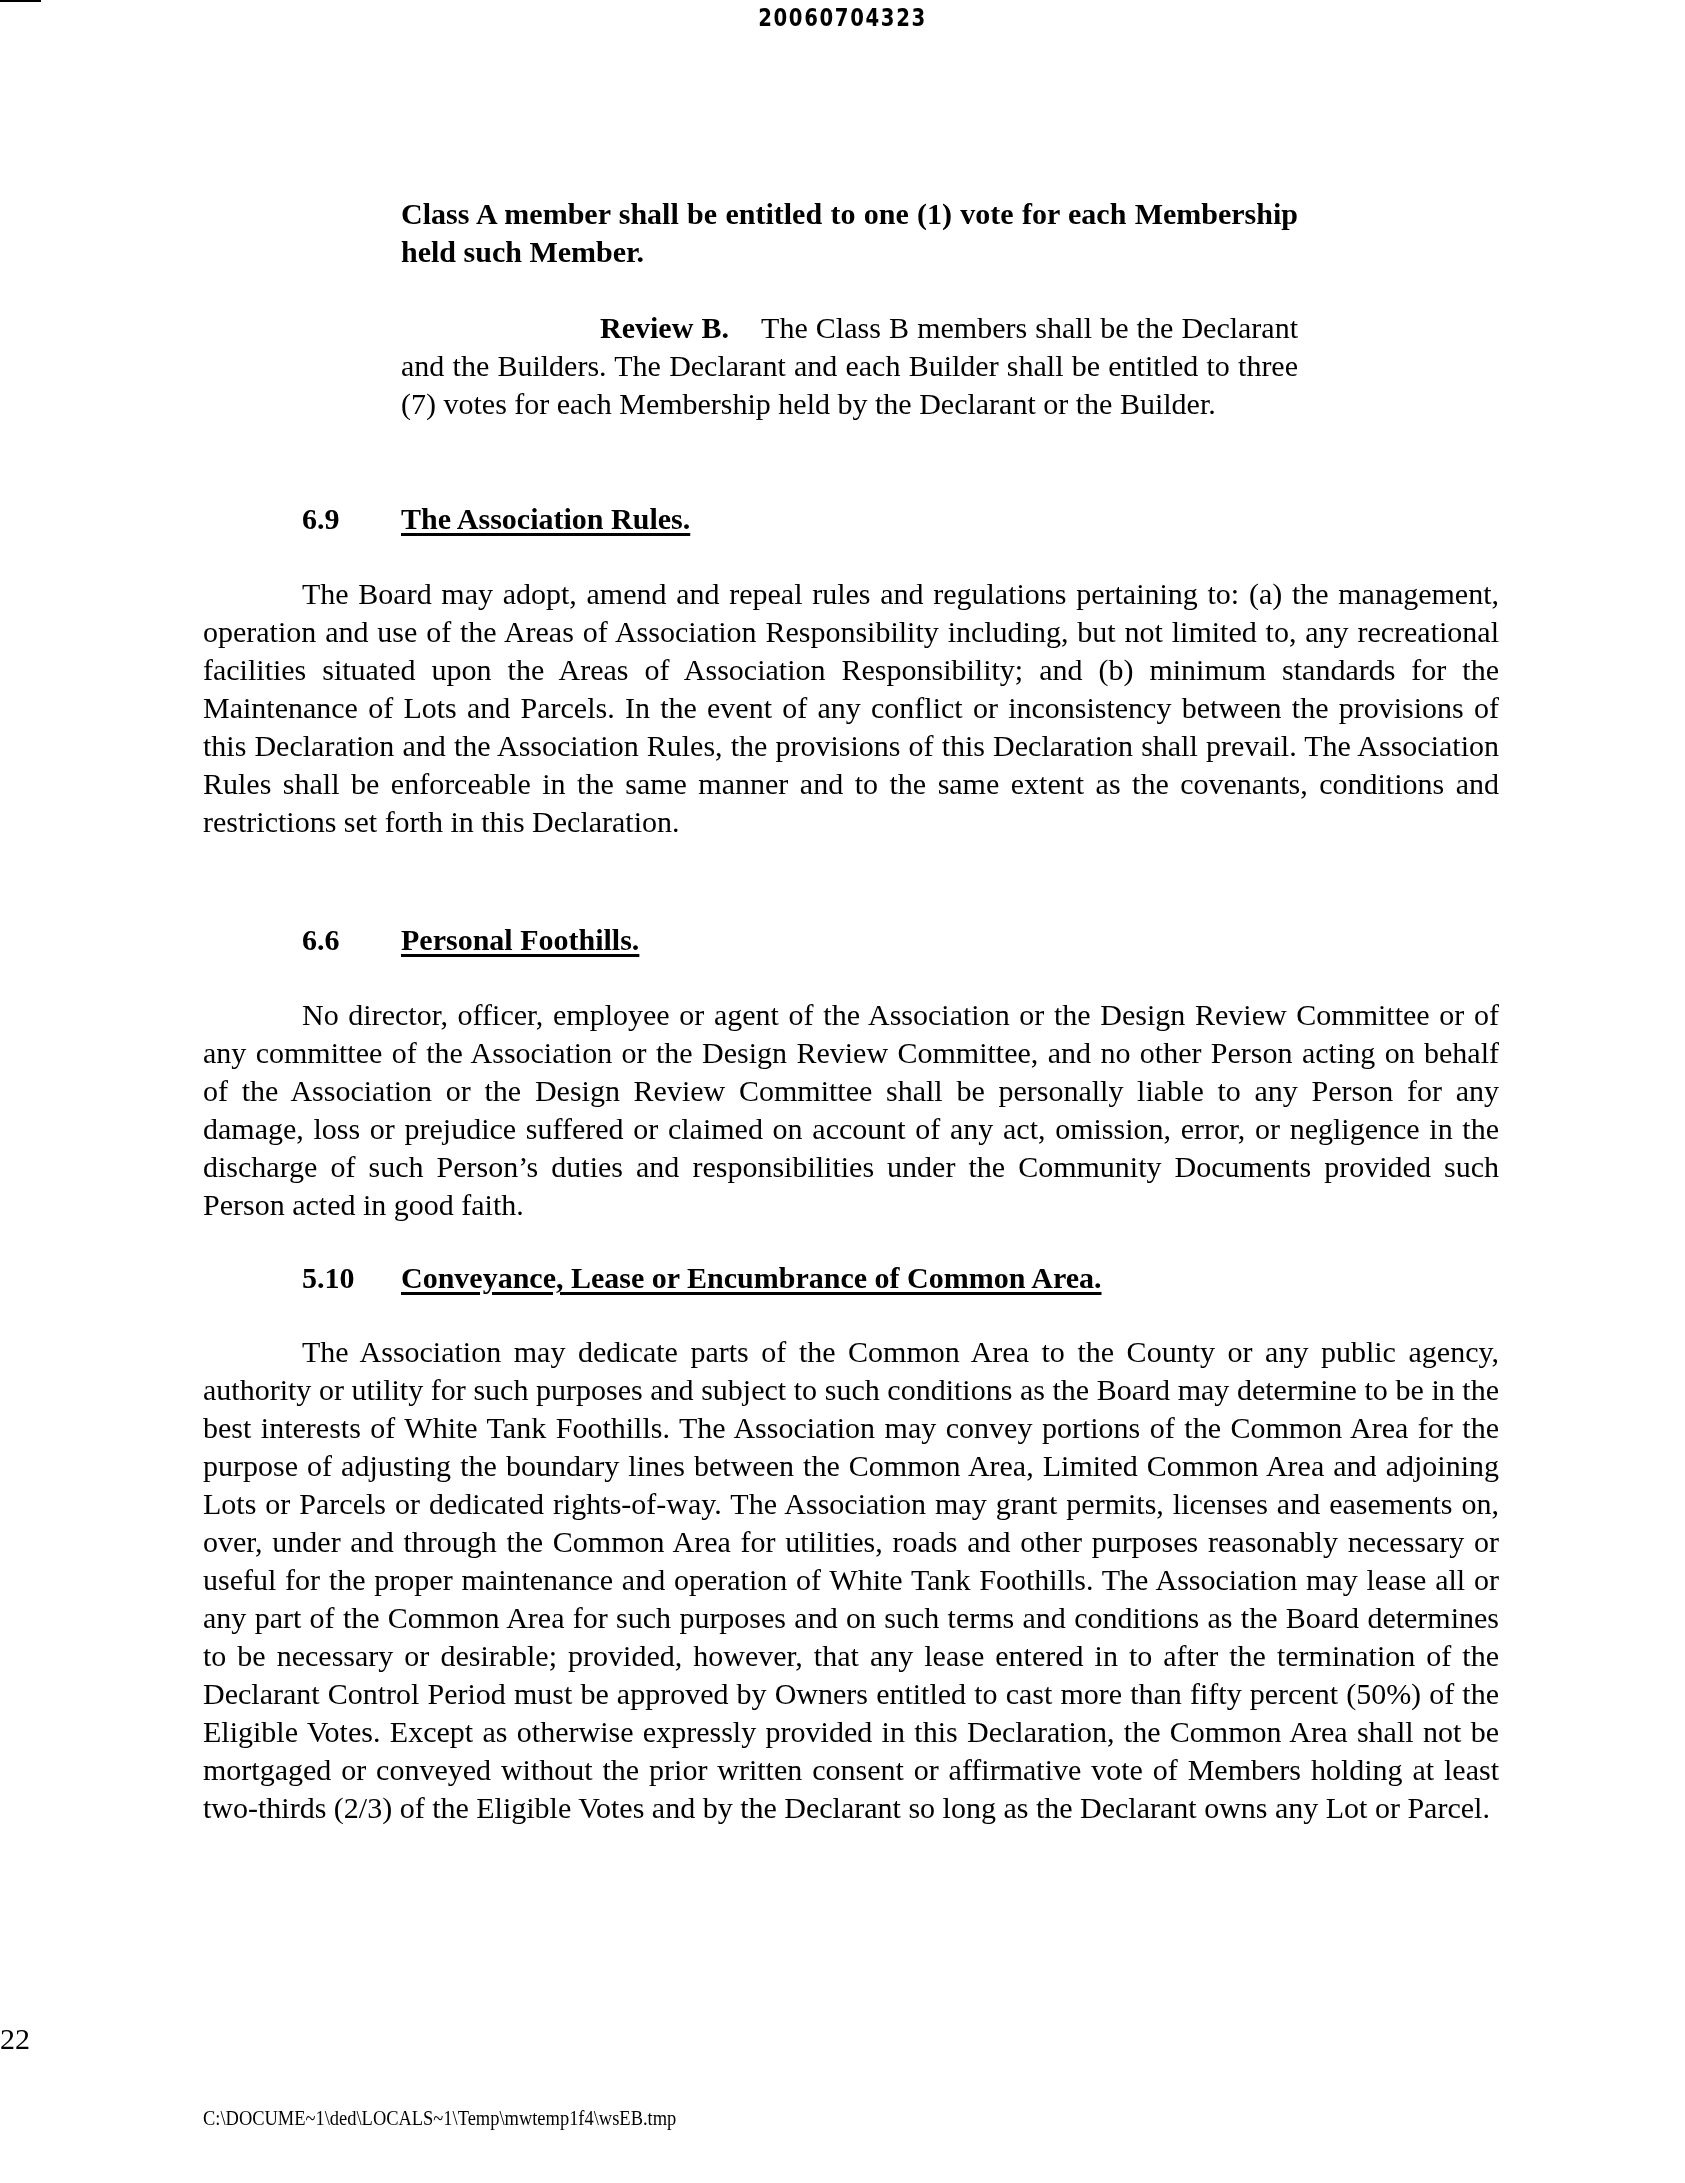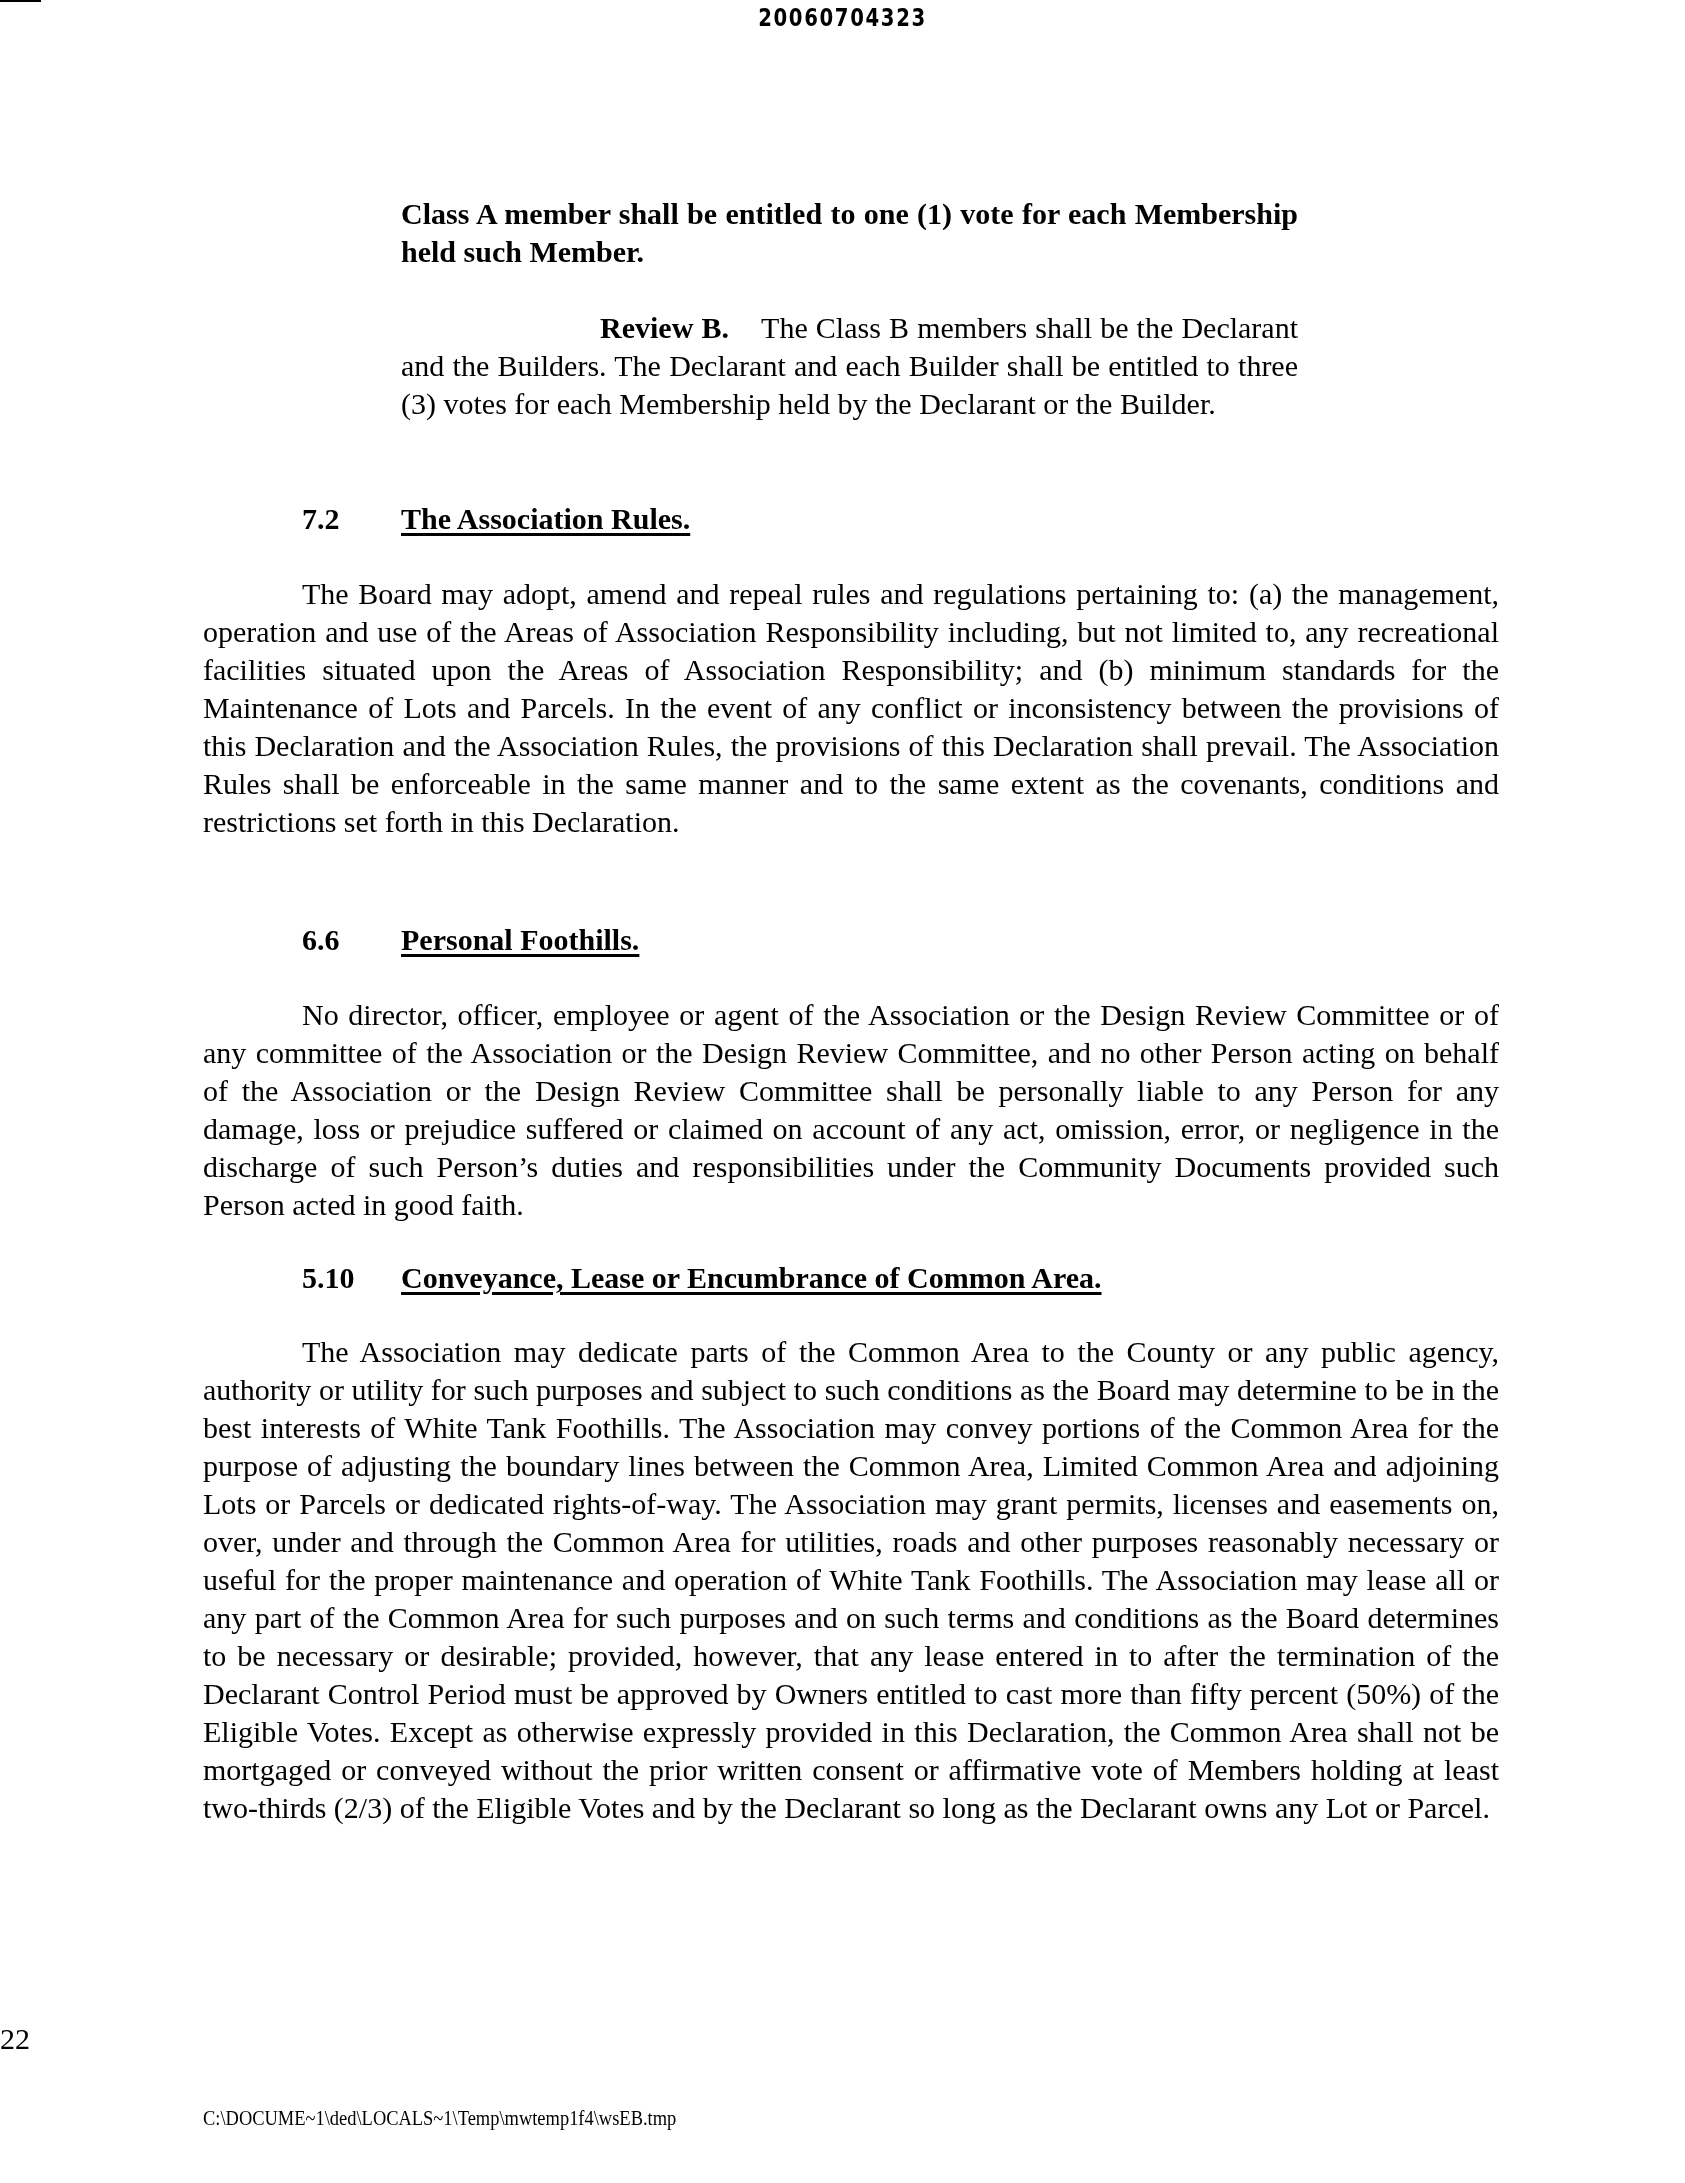--- a/index.html
+++ b/index.html
@@ -20,24 +20,24 @@
   .path { position: absolute; top: 2107px; left: 203px; font-family: "Liberation Serif", serif; font-size: 20.5px; transform: scaleX(0.9); transform-origin: left; }
 </style>
 </head>
 <body>
 
 <div class="topmark"></div>
 <div class="docnum">20060704323</div>
 
 <p class="para p-indented" style="top: 195px; margin:0;font-weight:bold;">Class A member shall be entitled to one (1) vote for each Membership held such Member.</p>
 
-<p class="para p-indented classb-indent" style="top: 309px; margin:0;"><b>Review B.</b>&nbsp;&nbsp;&nbsp; <span>The Class B members shall be the Declarant and the Builders.  The Declarant and each Builder shall be entitled to three (3) votes for each Membership held by the Declarant or the Builder.</span></p>
+<p class="para p-indented classb-indent" style="top: 309px; margin:0;"><b>Review B.</b>&nbsp;&nbsp;&nbsp; <span>The Class B members shall be the Declarant and the Builders.  The Declarant and each Builder shall be entitled to three (7) votes for each Membership held by the Declarant or the Builder.</span></p>
 
 <div class="heading" style="top: 502px;">
-  <span class="num">7.2</span><span class="title">The Association Rules.</span>
+  <span class="num">6.9</span><span class="title">The Association Rules.</span>
 </div>
 <p class="para p-full first-indent" style="top: 575px; margin:0;">The Board may adopt, amend and repeal rules and regulations pertaining to:  (a) the management, operation and use of the Areas of Association Responsibility including, but not limited to, any recreational facilities situated upon the Areas of Association Responsibility; and (b) minimum standards for the Maintenance of Lots and Parcels.  In the event of any conflict or inconsistency between the provisions of this Declaration and the Association Rules, the provisions of this Declaration shall prevail.  The Association Rules shall be enforceable in the same manner and to the same extent as the covenants, conditions and restrictions set forth in this Declaration.</p>
 
 <div class="heading" style="top: 923px;">
   <span class="num">6.6</span><span class="title">Personal Foothills.</span>
 </div>
 <p class="para p-full first-indent" style="top: 996px; margin:0;">No director, officer, employee or agent of the Association or the Design Review Committee or of any committee of the Association or the Design Review Committee, and no other Person acting on behalf of the Association or the Design Review Committee shall be personally liable to any Person for any damage, loss or prejudice suffered or claimed on account of any act, omission, error, or negligence in the discharge of such Person’s duties and responsibilities under the Community Documents provided such Person acted in good faith.</p>
 
 <div class="heading" style="top: 1261px;">
   <span class="num">5.10</span><span class="title">Conveyance, Lease or Encumbrance of Common Area.</span>

